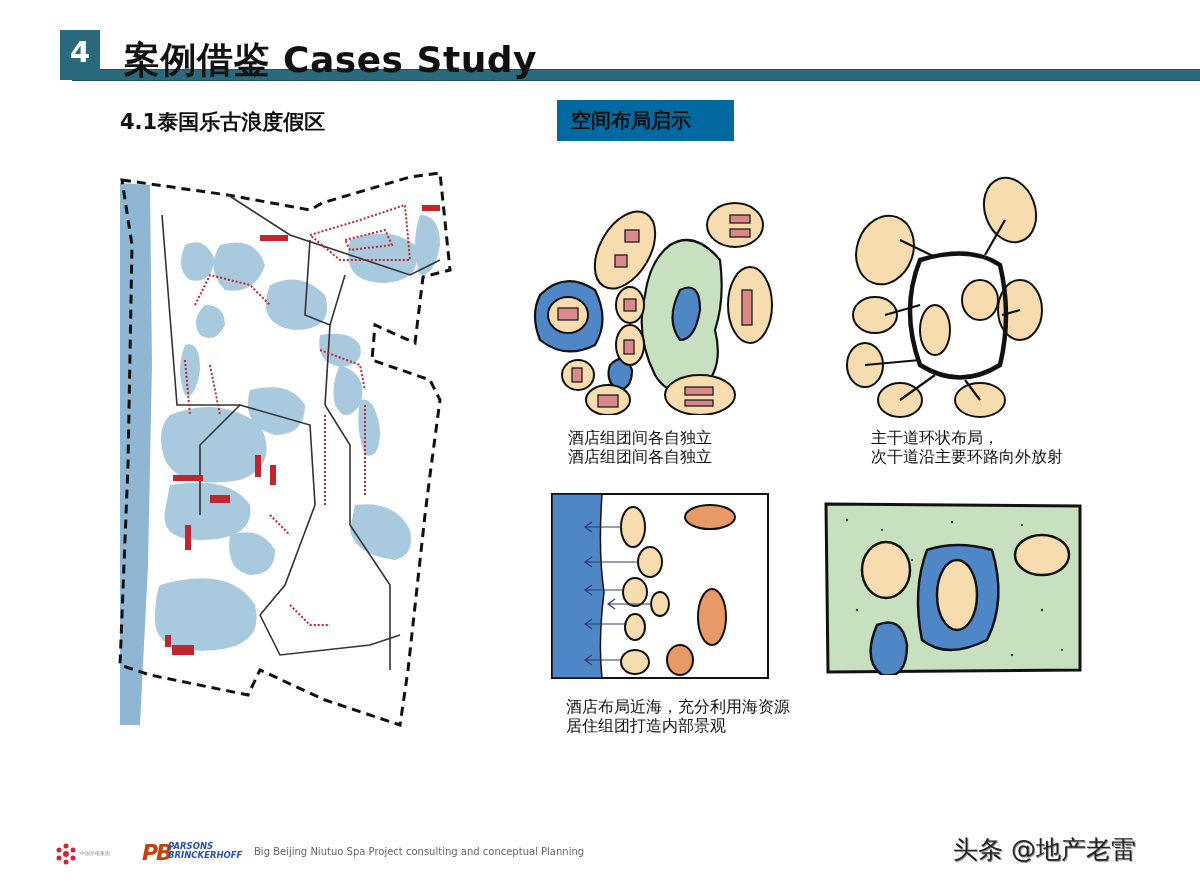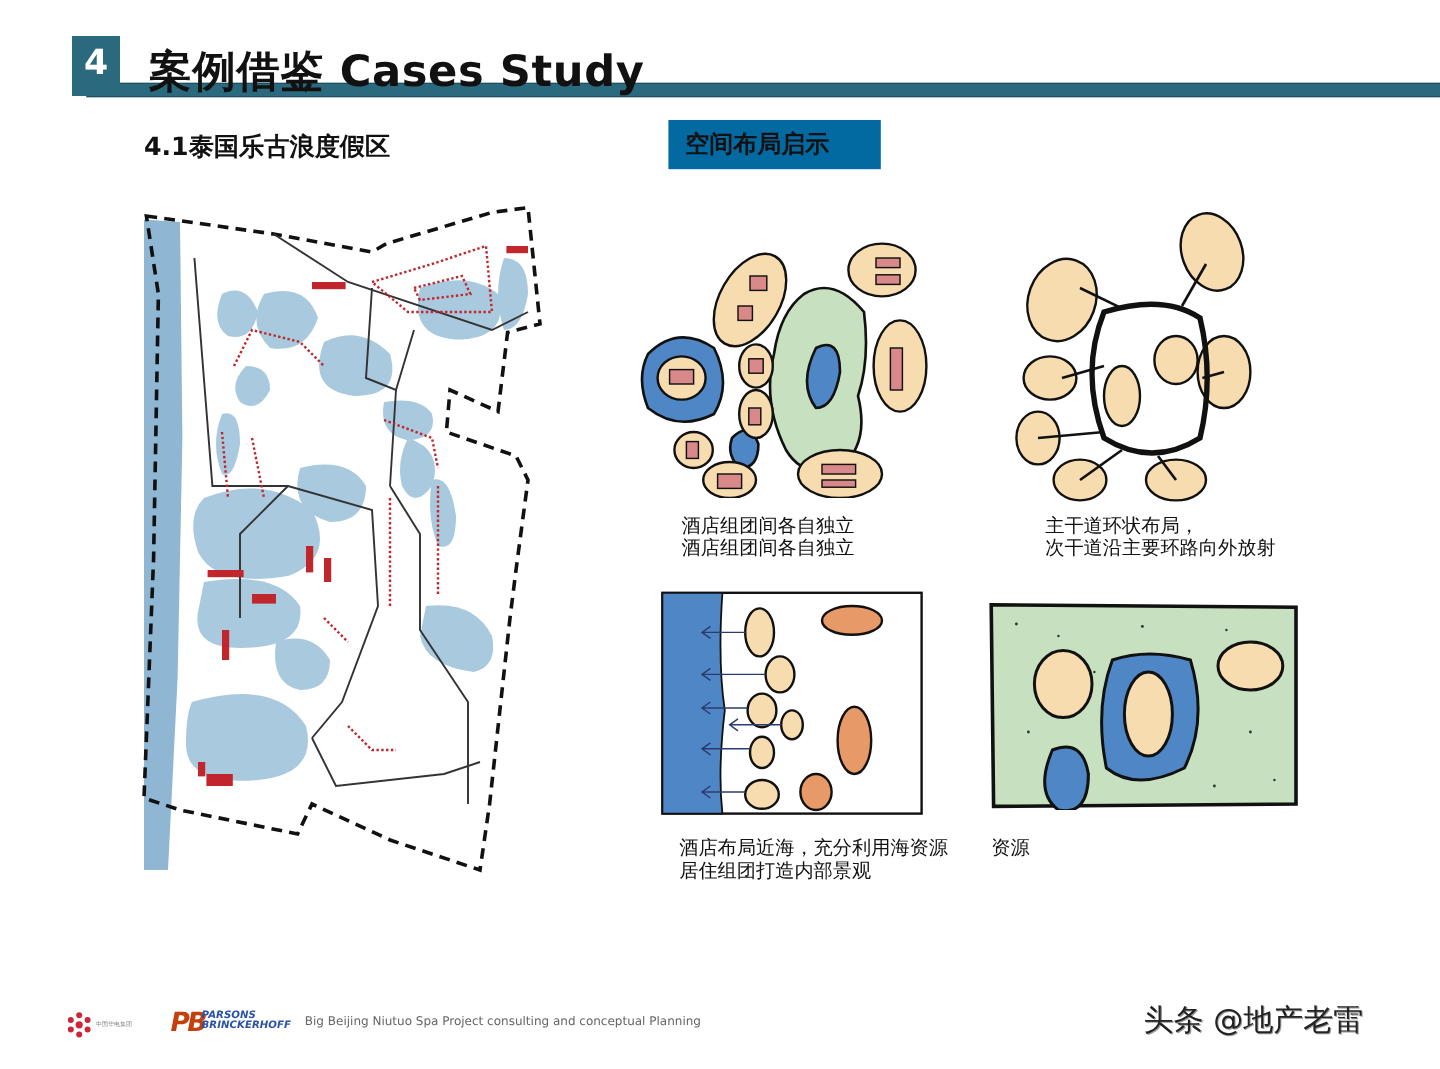--- a/index.html
+++ b/index.html
@@ -239,21 +239,20 @@
     <path d="M105,50 q30,-10 65,0 q15,50 -5,90 q-40,20 -65,0 q-10,-50 5,-90Z" fill="#4f86c6"></path>
     <path d="M55,125 q25,-10 30,20 q0,35 -25,30 q-20,-15 -5,-50Z" fill="#4f86c6"></path>
   </g>
   <g stroke="#111" stroke-width="2.5" fill="#f6dcae">
     <ellipse cx="64" cy="70" rx="24" ry="28"></ellipse>
     <ellipse cx="135" cy="95" rx="20" ry="35"></ellipse>
     <ellipse cx="220" cy="55" rx="27" ry="20"></ellipse>
   </g>
 </svg>
 <div class="abs caption" style="left:826px;top:697px">
-  <div>资源</div>
 </div>
 
 <svg class="abs" style="left:55px;top:843px" width="22" height="22" viewBox="0 0 22 22">
   <g fill="#d0243a">
     <circle cx="11" cy="3" r="2.5"></circle>
       <circle cx="18" cy="7" r="2.5"></circle>
       <circle cx="18" cy="15" r="2.5"></circle>
     <circle cx="11" cy="19" r="2.5"></circle>
       <circle cx="4" cy="15" r="2.5"></circle>
       <circle cx="4" cy="7" r="2.5"></circle>

